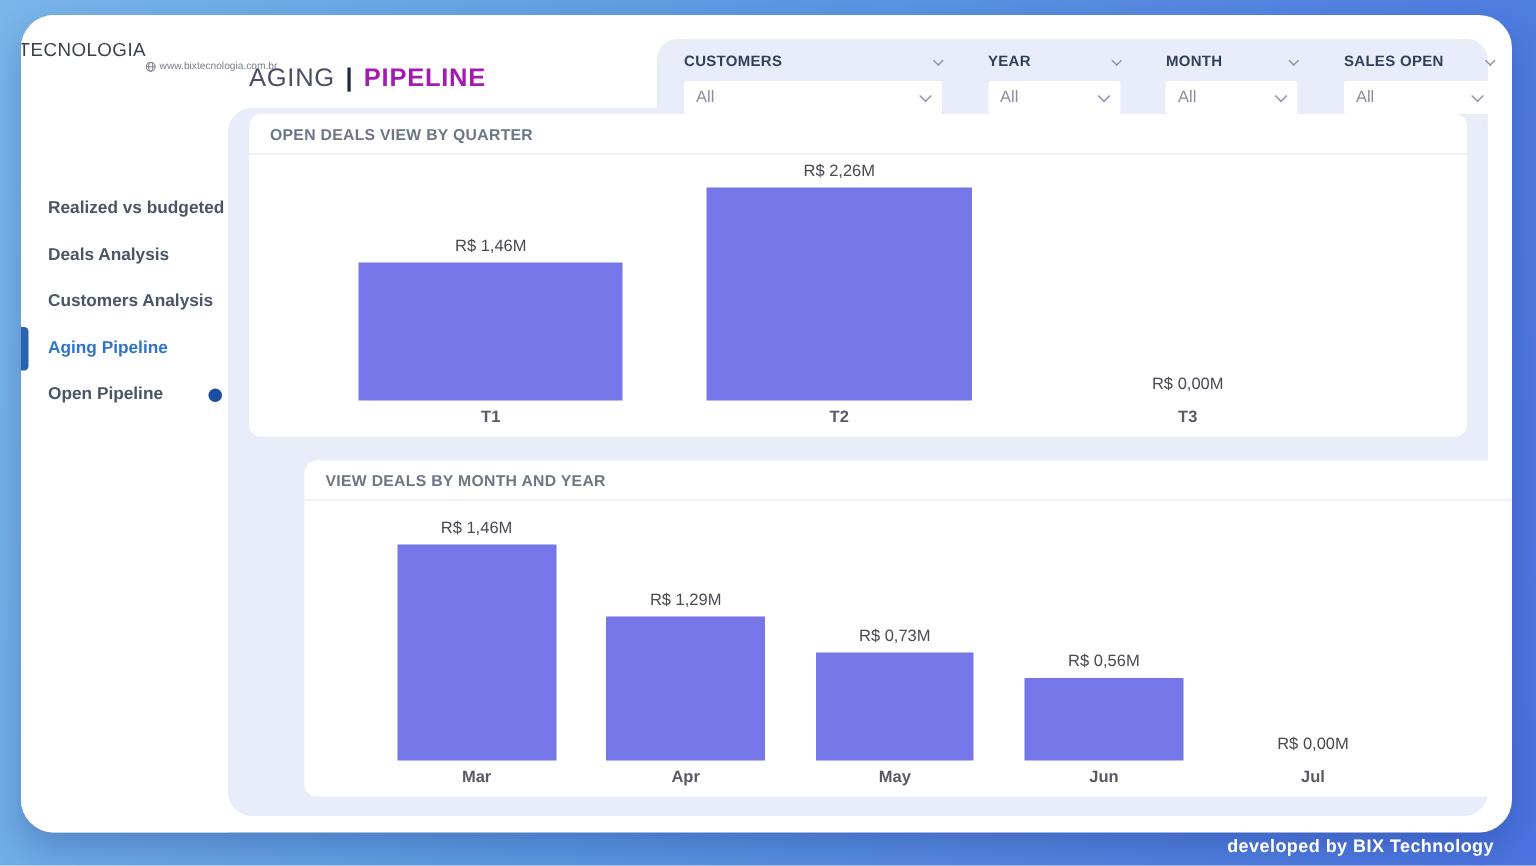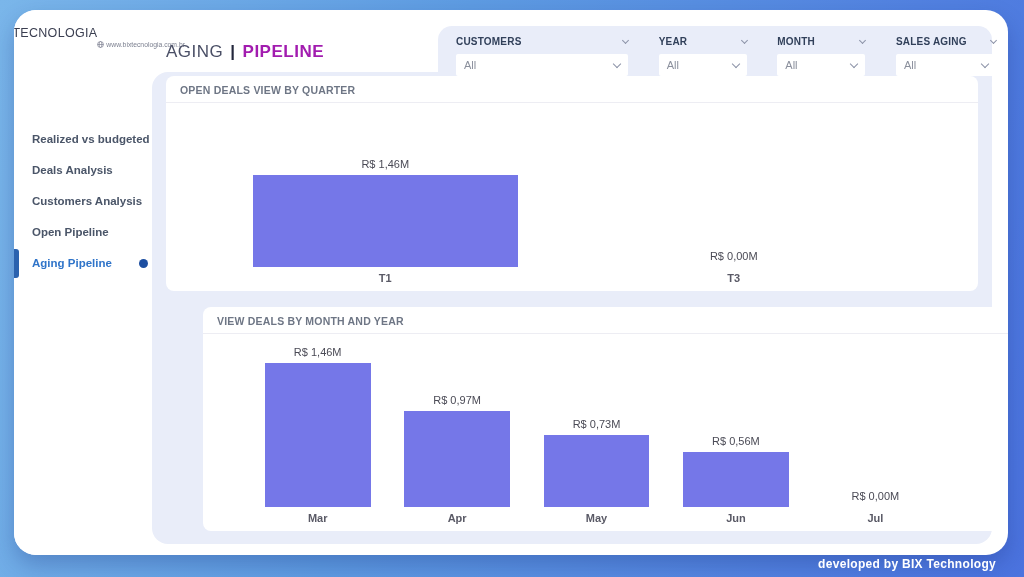--- a/index.html
+++ b/index.html
@@ -110,22 +110,22 @@
             <ellipse cx="5" cy="5" rx="2" ry="4.2" fill="none" stroke="#7C8090" stroke-width="1"></ellipse>
           </svg>
           <span>www.bixtecnologia.com.br</span>
         </div>
       </div>
     </div>
     <div class="nav">
         <div class="nav-item"><span>Realized vs budgeted</span></div>
         <div class="nav-item"><span>Deals Analysis</span></div>
         <div class="nav-item"><span>Customers Analysis</span></div>
+        <div class="nav-item active"><span class="nav-indicator"></span><span>Aging Pipeline</span></div>
         <div class="nav-item"><span>Open Pipeline</span></div>
-        <div class="nav-item active"><span class="nav-indicator"></span><span>Aging Pipeline</span></div>
       </div>
   </div>
 
   <div class="page-title">
     <span>AGING</span><span class="sep">|</span><b>PIPELINE</b>
   </div>
 
   <div class="filter-bar">
       <div class="filter w1">
         <div class="f-head">
@@ -152,56 +152,61 @@
           <span class="f-label">MONTH</span>
           <span class="chev c-lab"></span>
         </div>
         <div class="f-drop">
           <span class="f-value">All</span>
           <span class="chev"></span>
         </div>
       </div>
       <div class="filter w4">
         <div class="f-head">
-          <span class="f-label">SALES AGING</span>
+          <span class="f-label">SALES OPEN</span>
           <span class="chev c-lab"></span>
         </div>
         <div class="f-drop">
           <span class="f-value">All</span>
           <span class="chev"></span>
         </div>
       </div>
     </div>
 
   <div class="chart-card c1">
     <div class="chart-title">OPEN DEALS VIEW BY QUARTER</div>
     <div class="plot">
         <div class="col">
           <div class="val">R$ 1,46M</div>
           <div class="bar" style="height: 92px; background: rgb(117, 119, 232);"></div>
           <div class="cat">T1</div>
         </div>
         <div class="col">
+          <div class="val">R$ 2,26M</div>
+          <div class="bar" style="height: 142px; background: rgb(117, 119, 232);"></div>
+          <div class="cat">T2</div>
+        </div>
+        <div class="col">
           <div class="val">R$ 0,00M</div>
           <div class="bar" style="height: 0px; background: rgb(117, 119, 232);"></div>
           <div class="cat">T3</div>
         </div>
       </div>
   </div>
 
   <div class="chart-card c2">
     <div class="chart-title">VIEW DEALS BY MONTH AND YEAR</div>
     <div class="plot">
         <div class="col">
           <div class="val">R$ 1,46M</div>
           <div class="bar" style="height: 144px; background: rgb(117, 119, 232);"></div>
           <div class="cat">Mar</div>
         </div>
         <div class="col">
-          <div class="val">R$ 0,97M</div>
+          <div class="val">R$ 1,29M</div>
           <div class="bar" style="height: 96px; background: rgb(117, 119, 232);"></div>
           <div class="cat">Apr</div>
         </div>
         <div class="col">
           <div class="val">R$ 0,73M</div>
           <div class="bar" style="height: 72px; background: rgb(117, 119, 232);"></div>
           <div class="cat">May</div>
         </div>
         <div class="col">
           <div class="val">R$ 0,56M</div>

